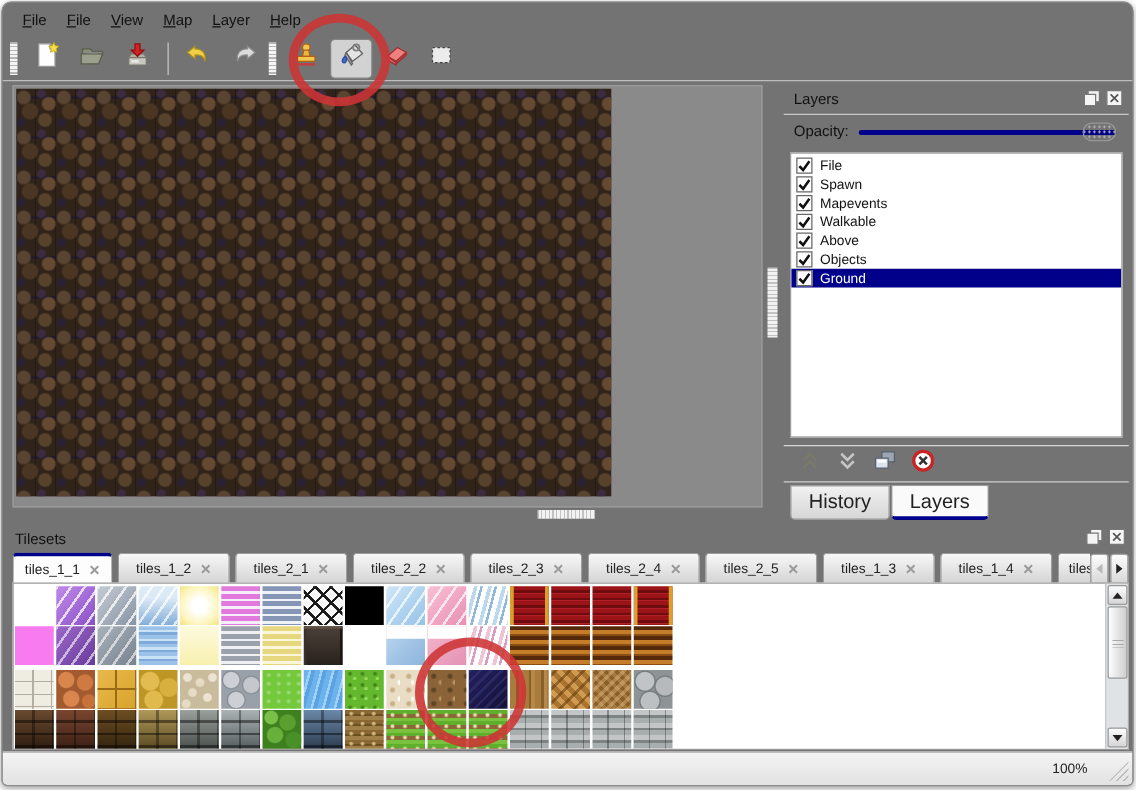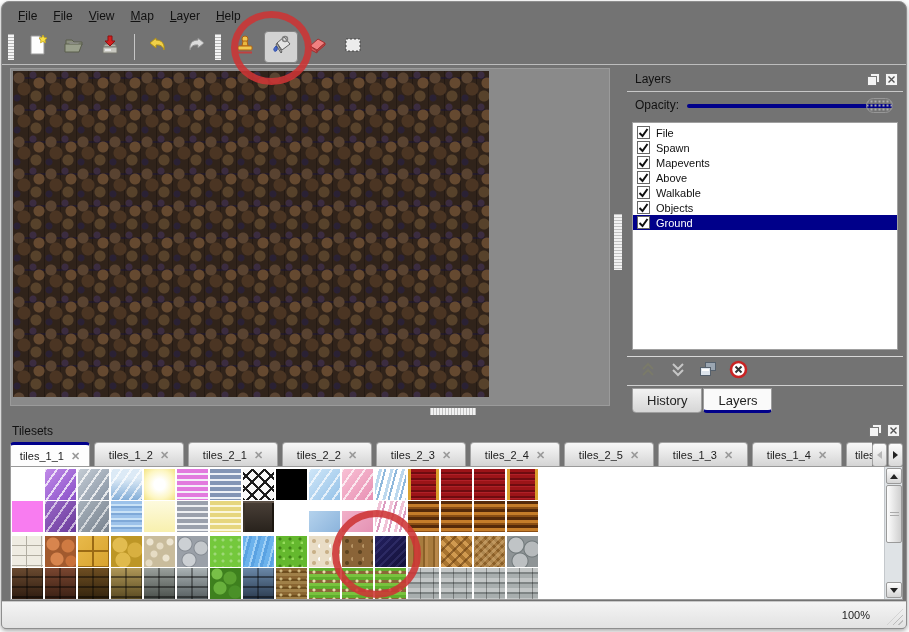--- a/index.html
+++ b/index.html
@@ -39,21 +39,21 @@
 .opacity-label{font-size:12px;color:#111;white-space:nowrap}
 .slider{position:relative;flex:1;height:15px}
 .slider-track{position:absolute;left:0;top:6px;height:4px;background:#00008a;border-radius:2px}
 .slider-handle{position:absolute;right:0;top:0;width:27px;height:15px;border:1px solid #979797;border-radius:8px;background:linear-gradient(#fcfcfc,#d5d5d5);background-image:radial-gradient(#adadad 0.8px,rgba(0,0,0,0) 1px);background-size:4px 4px;background-position:center}
 .layer-list{position:absolute;left:5px;top:56px;width:266px;height:228px;background:#fff;border:1px solid #a0a0a0;overflow:hidden;padding-top:2px}
 .layer-row{display:flex;align-items:center;height:15px;padding-left:4px;gap:6px;font-size:11px;color:#111}
 .layer-row.selected{background:#00008a;color:#fff}
 .checkbox{width:13px;height:13px;background:#fff;border:1px solid #666;display:flex;align-items:center;justify-content:center;flex:0 0 13px}
 .layer-btns{position:absolute;left:0;top:290px;width:276px;height:30px;display:flex;align-items:center;gap:12px;padding-left:12px;border-top:1px solid #d8d8d8;border-bottom:1px solid #cfcfcf}
 .south-tabs{position:absolute;left:5px;top:322px;display:flex}
-.tab-s{font-size:13px;color:#222;padding:4px 14px;background:linear-gradient(#f2f2f2,#d6d6d6);border:1px solid #9e9e9e;border-radius:0 0 4px 4px;margin-right:1px}
+.tab-s{font-size:16px;color:#222;padding:4px 14px;background:linear-gradient(#f2f2f2,#d6d6d6);border:1px solid #9e9e9e;border-radius:0 0 4px 4px;margin-right:1px}
 .tab-s.active{background:#fafafa;border-bottom:3px solid #00008a;padding-bottom:2px}
 
 .tilesets-header{position:absolute;left:0;top:419px;width:100%;height:20px}
 .tilesets-title{position:absolute;left:10px;top:3px;font-size:12px;color:#111}
 .ts-icons{position:absolute;right:6px;top:2px;display:flex;gap:5px}
 .tab-row{position:absolute;left:8px;top:440px;right:34px;height:25px;display:flex;overflow:hidden}
 .tab-n{height:25px;display:flex;align-items:center;justify-content:center;gap:7px;font-size:11px;color:#222;background:linear-gradient(#f8f8f8,#d3d3d3);border:1px solid #a2a2a2;border-bottom:none;border-radius:4px 4px 0 0;margin-right:4px;flex:0 0 90px;overflow:hidden}
 .tab-n.active{background:#fdfdfd;border-top:3px solid #00008a;flex:0 0 80px}
 .tab-n.truncated{flex:0 0 44px;justify-content:flex-start;padding-left:8px}
 .tab-close{color:#9a9a9a;font-weight:bold;font-size:11px}
@@ -269,29 +269,29 @@
             </svg>
           </span>
           <span>Mapevents</span>
         </div>
         <div class="layer-row">
           <span class="checkbox">
             <svg width="11" height="11">
               <path d="M1.5 6l3 3 5-7" fill="none" stroke="#111" stroke-width="2"></path>
             </svg>
           </span>
+          <span>Walkable</span>
+        </div>
+        <div class="layer-row">
+          <span class="checkbox">
+            <svg width="11" height="11">
+              <path d="M1.5 6l3 3 5-7" fill="none" stroke="#111" stroke-width="2"></path>
+            </svg>
+          </span>
           <span>Above</span>
-        </div>
-        <div class="layer-row">
-          <span class="checkbox">
-            <svg width="11" height="11">
-              <path d="M1.5 6l3 3 5-7" fill="none" stroke="#111" stroke-width="2"></path>
-            </svg>
-          </span>
-          <span>Walkable</span>
         </div>
         <div class="layer-row">
           <span class="checkbox">
             <svg width="11" height="11">
               <path d="M1.5 6l3 3 5-7" fill="none" stroke="#111" stroke-width="2"></path>
             </svg>
           </span>
           <span>Objects</span>
         </div>
         <div class="layer-row selected">

